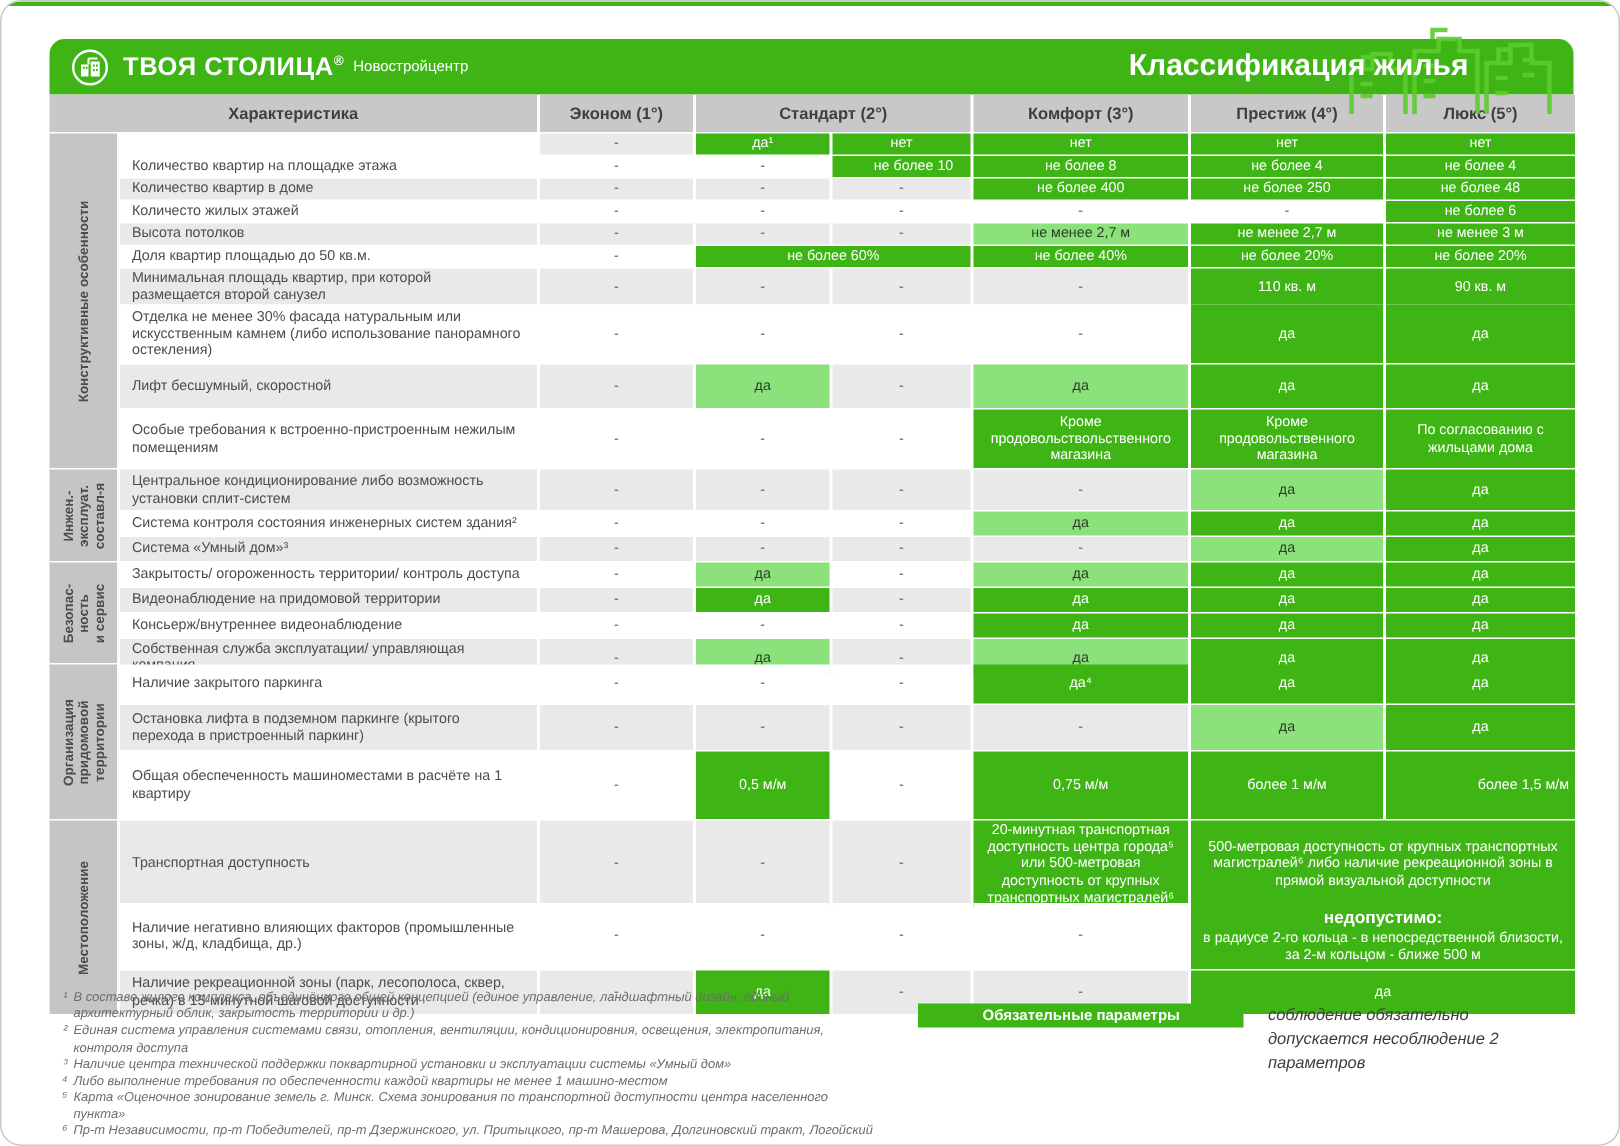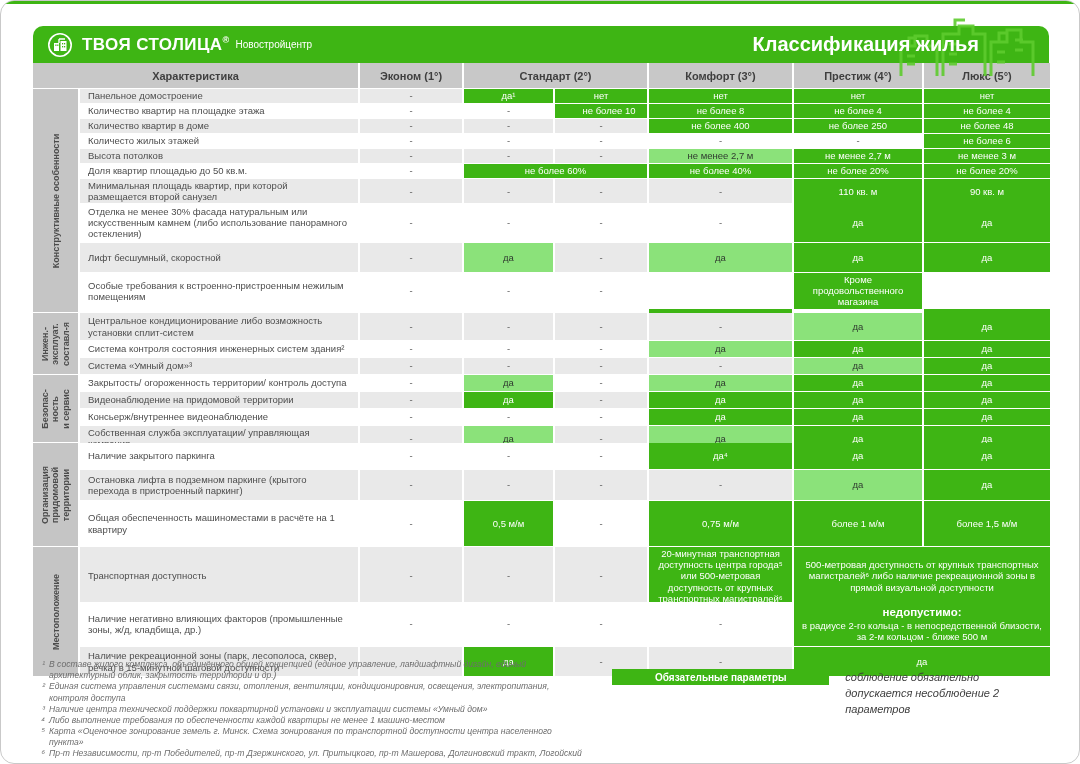--- a/index.html
+++ b/index.html
@@ -91,21 +91,20 @@
     <div class="th">Люкс (5°)</div>
   </div>
 
   <div class="tbl" id="tbl">
       <div class="cat-block">
         <div class="cat-cell">
           <div class="cat-label">Конструктивные особенности</div>
         </div>
         <div class="cat-rows">
           <div class="row odd" style="height: 15px;">
-            <div class="cell label-cell plain" style="grid-column: 1;">Панельное домостроение</div>
             <div class="cell plain dash" style="grid-column: 2;">
               <span>-</span>
             </div>
             <div class="cell green" style="grid-column: 3;">
               <span>да¹</span>
             </div>
             <div class="cell green" style="grid-column: 4;">
               <span>нет</span>
             </div>
             <div class="cell green" style="grid-column: 5;">
@@ -287,25 +286,25 @@
             <div class="cell label-cell plain" style="grid-column: 1;">Особые требования к встроенно-пристроенным нежилым помещениям</div>
             <div class="cell plain dash" style="grid-column: 2;">
               <span>-</span>
             </div>
             <div class="cell plain dash" style="grid-column: 3;">
               <span>-</span>
             </div>
             <div class="cell plain dash" style="grid-column: 4;">
               <span>-</span>
             </div>
+            <div class="cell green" style="grid-column: 5;">
+              <span>Кроме продовольствольственного магазина</span>
+            </div>
             <div class="cell green" style="grid-column: 6;">
               <span>Кроме продовольственного магазина</span>
-            </div>
-            <div class="cell green" style="grid-column: 5;">
-              <span>Кроме продовольствольственного магазина</span>
             </div>
             <div class="cell green" style="grid-column: 7;">
               <span>По согласованию с жильцами дома</span>
             </div>
           </div>
         </div>
       </div>
       <div class="cat-block">
         <div class="cat-cell">
           <div class="cat-label">Инжен.-
@@ -530,21 +529,21 @@
             </div>
             <div class="cell plain dash" style="grid-column: 4;">
               <span>-</span>
             </div>
             <div class="cell green" style="grid-column: 5;">
               <span>0,75 м/м</span>
             </div>
             <div class="cell green" style="grid-column: 6;">
               <span>более 1 м/м</span>
             </div>
-            <div class="cell green" style="grid-column: 7;">
+            <div class="cell green" style="grid-column: 7; text-align: right;">
               <span>более 1,5 м/м</span>
             </div>
           </div>
         </div>
       </div>
       <div class="cat-block">
         <div class="cat-cell">
           <div class="cat-label">Местоположение</div>
         </div>
         <div class="cat-rows">

